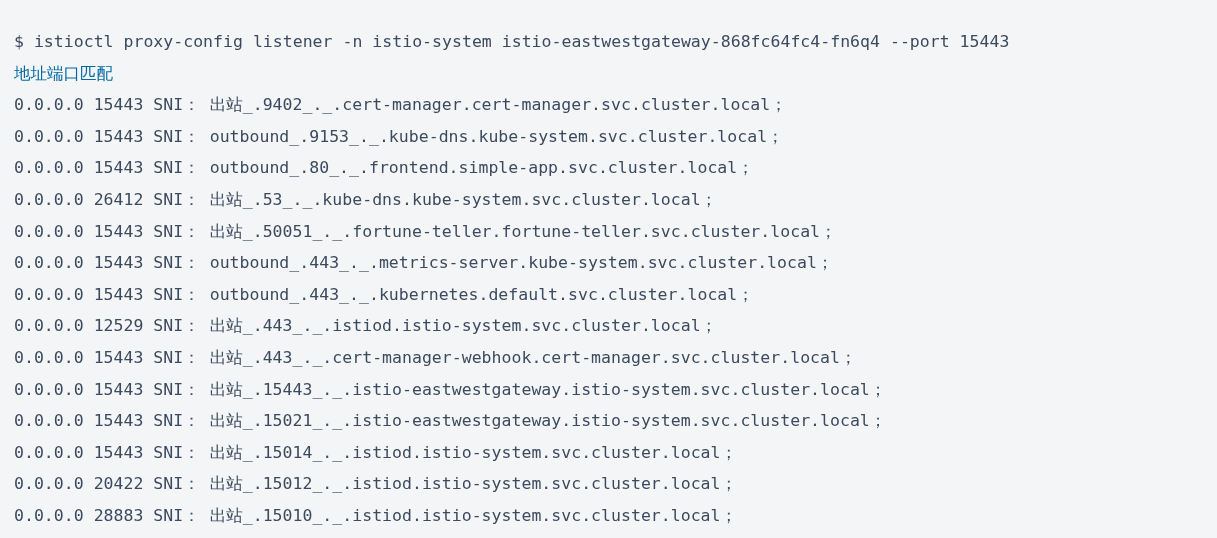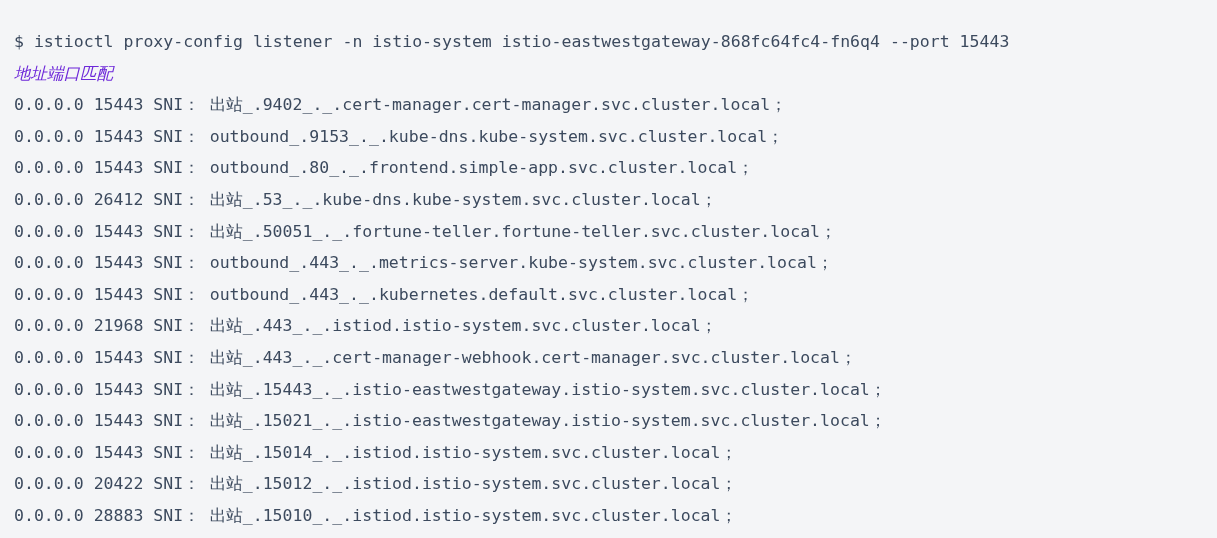--- a/index.html
+++ b/index.html
@@ -26,22 +26,21 @@
     line-height: 31.6px;
     color: #3c4a5e;
     white-space: pre;
     letter-spacing: 0.02px;
     height: 31.6px;
   }
   .cmd-line {
     color: #3c4a5e;
   }
   .header-line {
-    color: #6d28d9;
-    font-style: italic;
+    color: #0369a1;
   }
   .out-line {
     color: #3c4a5e;
   }
 </style>
 </head>
 <body>
 
 <div id="terminal">
 
@@ -50,21 +49,21 @@
   <div class="line header-line">地址端口匹配</div>
 
   <div id="rows">
       <div class="line out-line">0.0.0.0 15443 SNI： 出站_.9402_._.cert-manager.cert-manager.svc.cluster.local；</div>
       <div class="line out-line">0.0.0.0 15443 SNI： outbound_.9153_._.kube-dns.kube-system.svc.cluster.local；</div>
       <div class="line out-line">0.0.0.0 15443 SNI： outbound_.80_._.frontend.simple-app.svc.cluster.local；</div>
       <div class="line out-line">0.0.0.0 26412 SNI： 出站_.53_._.kube-dns.kube-system.svc.cluster.local；</div>
       <div class="line out-line">0.0.0.0 15443 SNI： 出站_.50051_._.fortune-teller.fortune-teller.svc.cluster.local；</div>
       <div class="line out-line">0.0.0.0 15443 SNI： outbound_.443_._.metrics-server.kube-system.svc.cluster.local；</div>
       <div class="line out-line">0.0.0.0 15443 SNI： outbound_.443_._.kubernetes.default.svc.cluster.local；</div>
-      <div class="line out-line">0.0.0.0 21968 SNI： 出站_.443_._.istiod.istio-system.svc.cluster.local；</div>
+      <div class="line out-line">0.0.0.0 12529 SNI： 出站_.443_._.istiod.istio-system.svc.cluster.local；</div>
       <div class="line out-line">0.0.0.0 15443 SNI： 出站_.443_._.cert-manager-webhook.cert-manager.svc.cluster.local；</div>
       <div class="line out-line">0.0.0.0 15443 SNI： 出站_.15443_._.istio-eastwestgateway.istio-system.svc.cluster.local；</div>
       <div class="line out-line">0.0.0.0 15443 SNI： 出站_.15021_._.istio-eastwestgateway.istio-system.svc.cluster.local；</div>
       <div class="line out-line">0.0.0.0 15443 SNI： 出站_.15014_._.istiod.istio-system.svc.cluster.local；</div>
       <div class="line out-line">0.0.0.0 20422 SNI： 出站_.15012_._.istiod.istio-system.svc.cluster.local；</div>
       <div class="line out-line">0.0.0.0 28883 SNI： 出站_.15010_._.istiod.istio-system.svc.cluster.local；</div>
     </div>
 
 </div>
 

